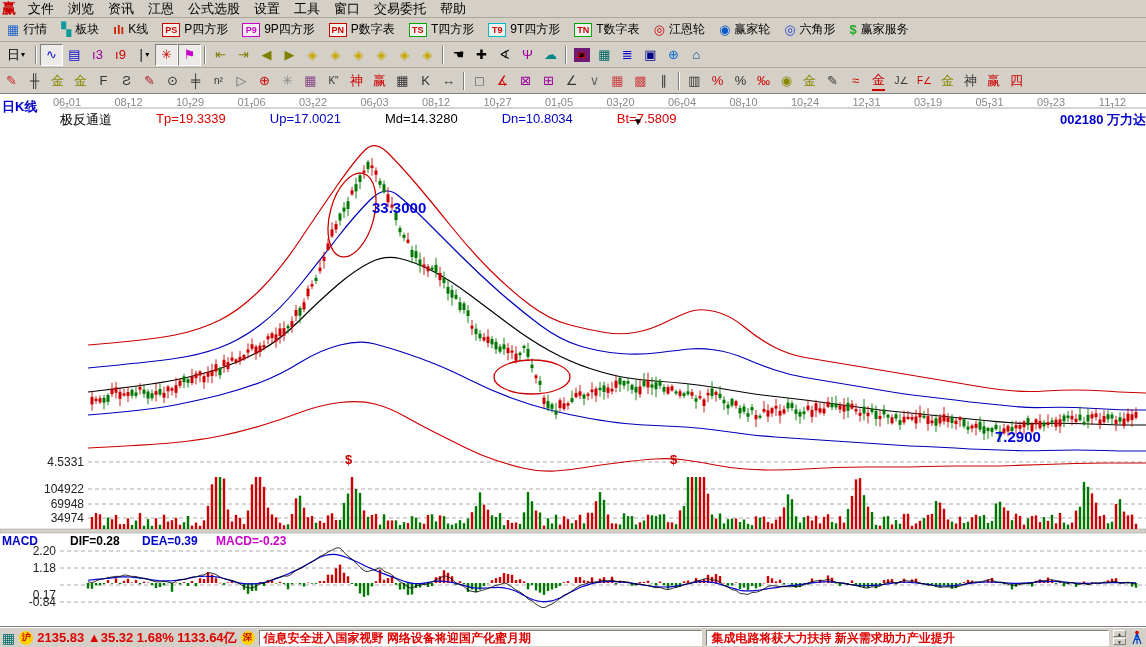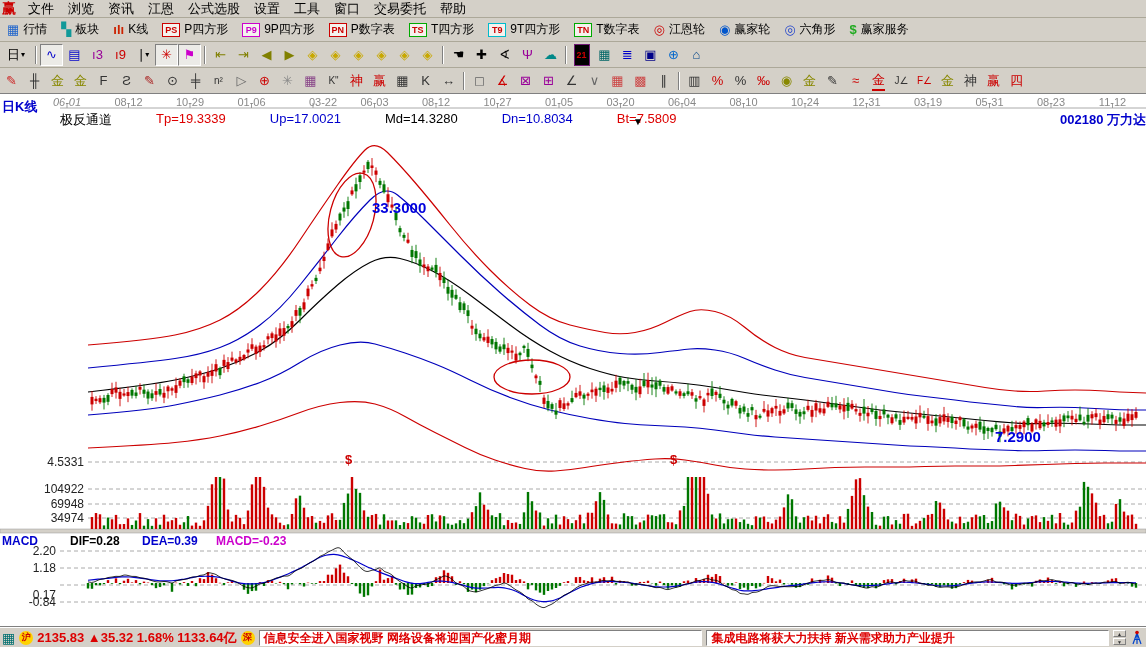--- a/index.html
+++ b/index.html
@@ -15,21 +15,21 @@
   .toolbar4 { height:26px; border-bottom:1px solid #808080; }
   .tb2-item { display:flex; align-items:center; gap:4px; padding:0 7px; white-space:nowrap; }
   .tb2-glyph { font-size:13px; font-weight:bold; }
   .b2badge { width:18px; height:14px; border:1px solid; display:inline-flex; align-items:center;
     justify-content:center; font-size:9px; font-weight:bold; background:#f4f2ee; }
   .tbtn { width:23px; height:22px; display:inline-flex; align-items:center; justify-content:center;
     font-size:13px; border:1px solid transparent; cursor:default; white-space:nowrap; }
   .tbtn.pressed { border-color:#808080 #fff #fff #808080; background:#ecebe7; }
   .tbtn .dd { font-size:8px; color:#000; margin-left:1px; }
   .vsep { width:0; height:18px; border-left:1px solid #808080; border-right:1px solid #fff; margin:0 3px; }
-  .calbox { width:16px; height:22px; border:1px solid #701a75; background:#000000; color:#cc0000;
+  .calbox { width:16px; height:14px; border:5px solid #701a75; background:#000000; color:#cc0000;
     font-size:9px; font-weight:bold; display:inline-flex; align-items:center; justify-content:center; }
   .chart-area { position:relative; width:1146px; height:532px; background:#fff; overflow:hidden; }
   #chart-svg { position:absolute; left:0; top:0; }
   .pane-label { position:absolute; left:2px; top:4px; color:#0000cc; font-weight:bold; font-size:13px; }
   .date-span { position:absolute; top:2px; color:#888; font-size:11px; transform:translateX(-50%); }
   .title-row { position:absolute; left:60px; top:17px; font-size:13px; display:flex; gap:44px; }
   .symbol { position:absolute; right:0px; top:17px; color:#0000cc; font-weight:bold; font-size:13px; white-space:nowrap; }
   .lscale { position:absolute; width:84px; text-align:right; font-size:12px; color:#222; }
   .macd-lbl { position:absolute; top:440px; font-size:12px; font-weight:bold; }
   .anno { position:absolute; font-weight:bold; }
@@ -1424,37 +1424,37 @@
       <rect x="1126.8" y="489" width="2.4" height="0.5536528326890333" fill="#007700"></rect>
       <rect x="1130.8" y="489" width="2.4" height="3.651469116977319" fill="#007700"></rect>
       <rect x="1134.8" y="489" width="2.4" height="4.703789543005712" fill="#007700"></rect>
       <path d="M88,486.2683825524468 Q92,485.81900135762504 94,485.5867326811609 Q96,485.35446400469675 98,485.20635383711056 Q100,485.0582436695243 102,484.8408588655609 Q104,484.62347406159745 106,484.47900860128595 Q108,484.3345431409745 110,484.09391751702225 Q112,483.85329189307 114,483.5483868301438 Q116,483.2434817672176 118,483.09697302500143 Q120,482.9504642827853 122,482.8973716530826 Q124,482.84427902337995 126,482.85748455687315 Q128,482.8706900903663 130,483.0239527584754 Q132,483.17721542658455 134,483.3948583189398 Q136,483.61250121129507 138,483.87879776436495 Q140,484.1450943174348 142,484.3577658665112 Q144,484.5704374155876 146,484.8949016664177 Q148,485.21936591724784 150,485.5905978730965 Q152,485.9618298289451 154,486.1492373604666 Q156,486.33664489198816 158,486.5121154805476 Q160,486.68758606910706 162,486.75752084092665 Q164,486.8274556127462 166,486.86774159290576 Q168,486.90802757306534 170,486.7875347598033 Q172,486.6670419465412 174,486.5103158827533 Q176,486.3535898189653 178,486.04294052584606 Q180,485.7322912327268 182,485.42671736831016 Q184,485.1211435038935 186,484.7138153382323 Q188,484.30648717257105 190,483.91782564710485 Q192,483.52916412163864 194,483.1049559658224 Q196,482.68074781000615 198,482.5250878587365 Q200,482.3694279074669 202,482.30743782290006 Q204,482.24544773833316 206,482.2643586714159 Q208,482.2832696044986 210,482.3418089024045 Q212,482.40034820031036 214,482.63467032394624 Q216,482.8689924475821 218,483.1783453866839 Q220,483.4876983257857 222,484.01298124952757 Q224,484.5382641732694 226,485.10730254595944 Q228,485.67634091864943 230,486.39341418905695 Q232,487.1104874594645 234,487.6918158383532 Q236,488.2731442172419 238,488.70068117461426 Q240,489.12821813198656 242,489.40766867900436 Q244,489.68711922602216 246,489.7903433257883 Q248,489.8935674255544 250,489.89597752094267 Q252,489.8983876163309 254,489.7966681805524 Q256,489.69494874477385 258,489.4914502555674 Q260,489.2879517663609 262,488.90957942225714 Q264,488.53120707815344 266,488.0672681473873 Q268,487.6033292166212 270,486.9629751701247 Q272,486.3226211236282 274,485.50722790929404 Q276,484.6918346949599 278,483.9091028981588 Q280,483.1263711013577 282,482.36467123952775 Q284,481.6029713776979 286,480.7001579181715 Q288,479.79734445864506 290,478.92785277420825 Q292,478.05836108977144 294,477.1361706067215 Q296,476.21398012367166 298,475.2153962487524 Q300,474.21681237383325 302,473.1913953938267 Q304,472.16597841382014 306,471.0787878692149 Q308,469.9915973246097 310,468.8043912360614 Q312,467.61718514751306 314,466.4472534621304 Q316,465.2773217767477 318,464.23991128409455 Q320,463.20250079144137 322,462.4640106671236 Q324,461.72552054280584 326,461.2316845338453 Q328,460.7378485248848 330,460.53810628300363 Q332,460.3383640411225 334,460.3884448201819 Q336,460.4385255992413 338,460.78928629457954 Q340,461.1400469899178 342,461.81533269706097 Q344,462.4906184042042 346,463.2628580231558 Q348,464.0350976421074 350,464.85787240962185 Q352,465.6806471771363 354,466.5720314616958 Q356,467.46341574625535 358,468.319178141789 Q360,469.17494053732264 362,470.27434449176883 Q364,471.373748446215 366,472.28353922582005 Q368,473.19333000542514 370,474.0433992607392 Q372,474.8934685160533 374,475.7868489846235 Q376,476.6802294531936 378,477.529600263538 Q380,478.3789710738823 382,479.13834375390695 Q384,479.89771643393163 386,480.63083762291 Q388,481.3639588118884 390,482.12955311820565 Q392,482.89514742452286 394,483.5983942573199 Q396,484.3016410901169 398,485.00324160288875 Q400,485.7048421156606 402,486.49390048397504 Q404,487.2829588522894 406,487.8596897625583 Q408,488.4364206728271 410,488.867174073478 Q412,489.29792747412887 414,489.5154154068706 Q416,489.7329033396123 418,489.7077490190045 Q420,489.68259469839666 422,489.4006239866669 Q424,489.11865327493723 426,488.7859267177908 Q428,488.45320016064437 430,488.0893992638047 Q432,487.72559836696496 434,487.4789650583358 Q436,487.2323317497066 438,487.18977058168616 Q440,487.14720941366573 442,487.1931826248765 Q444,487.23915583608726 446,487.52489284263413 Q448,487.810629849181 450,488.13667813774305 Q452,488.46272642630515 454,488.91683899326756 Q456,489.3709515602299 458,489.89336187315706 Q460,490.4157721860842 462,490.9366873240832 Q464,491.45760246208215 466,492.05136784044174 Q468,492.64513321880133 470,493.1105606807 Q472,493.5759881425987 474,493.8516350007418 Q476,494.12728185888494 478,494.203315297582 Q480,494.27934873627896 482,494.1855099560637 Q484,494.0916711758484 486,494.00037663014547 Q488,493.90908208444256 490,493.75426097209703 Q492,493.5994398597515 494,493.5343112913497 Q496,493.46918272294783 498,493.45878495095354 Q500,493.44838717895925 502,493.62200635332954 Q504,493.7956255276998 506,494.2344903571136 Q508,494.67335518652743 510,495.21370720953655 Q512,495.7540592325456 514,496.5460380649928 Q516,497.33801689743996 518,498.31985790892077 Q520,499.30169892040163 522,500.35673566049695 Q524,501.41177240059227 526,502.4678254095894 Q528,503.5238784185865 530,504.4272470571326 Q532,505.3306156956788 534,505.9803084789803 Q536,506.63000126228184 538,507.00911150895286 Q540,507.3882217556238 542,507.5268612580769 Q544,507.66550076052994 546,507.6135093106916 Q548,507.56151786085326 550,507.1764746710206 Q552,506.791431481188 554,506.2216032382214 Q556,505.65177499525475 558,504.79442125739473 Q560,503.9370675195347 562,502.918989174068 Q564,501.90091082860124 566,500.7633763298844 Q568,499.6258418311676 570,498.5420060741179 Q572,497.45817031706827 574,496.4671623036266 Q576,495.4761542901849 578,494.55939886949284 Q580,493.6426434488008 582,492.8089533132134 Q584,491.975263177626 586,491.36063163781705 Q588,490.7460000980081 590,490.10593448796055 Q592,489.46586887791295 594,489.04181671436083 Q596,488.6177645508087 598,488.3187896475647 Q600,488.01981474432074 602,487.8616434895631 Q604,487.7034722348055 606,487.5848675448335 Q608,487.4662628548615 610,487.50521360396436 Q612,487.54416435306723 614,487.65152998756275 Q616,487.75889562205833 618,487.8229368292472 Q620,487.8869780364361 622,488.05996167158537 Q624,488.2329453067346 626,488.47380793853245 Q628,488.7146705703302 630,488.94980871663853 Q632,489.18494686294684 634,489.5626899862831 Q636,489.94043310961933 638,490.19501521492543 Q640,490.4495973202315 642,490.7953955852172 Q644,491.14119385020297 646,491.4975018688223 Q648,491.8538098874417 650,492.1614764129573 Q652,492.469142938473 654,492.6200183296745 Q656,492.7708937208761 658,492.87985866963857 Q660,492.9888236184011 662,493.0098470831459 Q664,493.0308705478907 666,492.9748671144247 Q668,492.91886368095874 670,492.80774532583627 Q672,492.6966269707138 674,492.41510151760144 Q676,492.13357606448915 678,491.80493745410985 Q680,491.47629884373055 682,491.0998948183926 Q684,490.72349079305474 686,490.242828625847 Q688,489.7621664586393 690,489.3218446647579 Q692,488.88152287087655 694,488.50045519715 Q696,488.11938752342354 698,487.88094643435693 Q700,487.6425053452904 702,487.59584538936616 Q704,487.54918543344195 706,487.6694307476282 Q708,487.7896760618145 710,488.07646355949566 Q712,488.3632510571769 714,488.6889468828837 Q716,489.01464270859054 718,489.6271123219169 Q720,490.2395819352432 722,490.827762719131 Q724,491.4159435030187 726,492.1384391137598 Q728,492.8609347245008 730,493.4941195711043 Q732,494.12730441770776 734,494.6815056612095 Q736,495.23570690471115 738,495.7378132055203 Q740,496.2399195063295 742,496.55096649252107 Q744,496.86201347871264 746,496.8917669383866 Q748,496.92152039806047 750,496.85411426456585 Q752,496.7867081310713 754,496.60831259498093 Q756,496.4299170588905 758,496.26877116913147 Q760,496.1076252793724 762,495.7772878711423 Q764,495.4469504629121 766,495.1333013912042 Q768,494.81965231949636 770,494.4508286557415 Q772,494.0820049919866 774,493.8132377159415 Q776,493.54447043989643 778,493.28375801453086 Q780,493.0230455891653 782,492.73028048927137 Q784,492.43751538937744 786,492.17487281163534 Q788,491.91223023389324 790,491.69986262574344 Q792,491.4874950175936 794,491.28631691282453 Q796,491.08513880805543 798,490.8213208428839 Q800,490.5575028777123 802,490.2858141427521 Q804,490.0141254077919 806,489.68174491114905 Q808,489.3493644145063 810,489.0679017861797 Q812,488.78643915785307 814,488.5984128860926 Q816,488.41038661433214 818,488.26674736816096 Q820,488.1231081219898 822,487.94291302748024 Q824,487.7627179329707 826,487.7608409725468 Q828,487.758964012123 830,487.83060955049643 Q832,487.9022550888698 834,488.0835642394356 Q836,488.26487339000136 838,488.51309270435434 Q840,488.7613120187074 842,489.098785286837 Q844,489.4362585549666 846,489.79270909697834 Q848,490.14915963899006 850,490.47033462822435 Q852,490.7915096174587 854,491.1106534180316 Q856,491.4297972186045 858,491.5728855756196 Q860,491.7159739326347 862,491.7459461336786 Q864,491.7759183347225 866,491.75862256031144 Q868,491.74132678590036 870,491.60462856507775 Q872,491.46793034425514 874,491.40760929411783 Q876,491.3472882439806 878,491.20366158549757 Q880,491.0600349270146 882,490.76292506412346 Q884,490.4658152012324 886,490.1756149852479 Q888,489.88541476926343 890,489.5487998944453 Q892,489.2121850196272 894,488.9748177282851 Q896,488.73745043694294 898,488.55432795309883 Q900,488.37120546925473 902,488.26969463564456 Q904,488.1681838020344 906,488.2466830921105 Q908,488.3251823821867 910,488.4322758289562 Q912,488.53936927572573 914,488.7663786151023 Q916,488.9933879544789 918,489.18012499477373 Q920,489.36686203506855 922,489.57476342781024 Q924,489.7826648205519 926,490.0979751898484 Q928,490.4132855591449 930,490.6885614023968 Q932,490.96383724564856 934,491.2315586900169 Q936,491.4992801343853 938,491.72773292254317 Q940,491.95618571070105 942,491.9966345795176 Q944,492.03708344833416 946,492.0100596100092 Q948,491.98303577168423 950,491.83118656196376 Q952,491.6793373522433 954,491.5525407268242 Q956,491.42574410140514 958,491.2203074940227 Q960,491.01487088664015 962,490.7235504906286 Q964,490.43223009461707 966,490.1040740303018 Q968,489.7759179659865 970,489.442083458196 Q972,489.10824895040554 974,488.88620251823556 Q976,488.66415608606553 978,488.43942888622934 Q980,488.21470168639314 982,488.0474634156986 Q984,487.88022514500403 986,487.8713422546333 Q988,487.8624593642625 990,487.977753904191 Q992,488.0930484441194 994,488.2147936327891 Q996,488.3365388214588 998,488.46625424352555 Q1000,488.59596966559235 1002,488.635538272966 Q1004,488.6751068803397 1006,488.7853723521937 Q1008,488.8956378240477 1010,489.05636495487255 Q1012,489.2170920856974 1014,489.3265357247808 Q1016,489.43597936386413 1018,489.33727066855545 Q1020,489.2385619732467 1022,489.19222902193326 Q1024,489.14589607061976 1026,489.0393608385526 Q1028,488.93282560648555 1030,488.7080679826777 Q1032,488.4833103588698 1034,488.276716633649 Q1036,488.0701229084283 1038,487.8858952565288 Q1040,487.7016676046293 1042,487.60273110334845 Q1044,487.50379460206767 1046,487.5352571050891 Q1048,487.56671960811053 1050,487.5012535610998 Q1052,487.43578751408916 1054,487.47966126171366 Q1056,487.5235350093381 1058,487.6278602615676 Q1060,487.7321855137971 1062,487.8650188439949 Q1064,487.99785217419264 1066,488.1833896006542 Q1068,488.3689270271157 1070,488.52822329967535 Q1072,488.687519572235 1074,488.8514400046996 Q1076,489.01536043716425 1078,489.1434505009685 Q1080,489.2715405647728 1082,489.3171014405787 Q1084,489.3626623163846 1086,489.3537067813629 Q1088,489.3447512463412 1090,489.25624409628574 Q1092,489.1677369462302 1094,489.1315196970163 Q1096,489.0953024478024 1098,489.05842439683954 Q1100,489.02154634587663 1102,488.9644379192407 Q1104,488.9073294926048 1106,488.84858063436656 Q1108,488.7898317761283 1110,488.710626275281 Q1112,488.6314207744337 1114,488.650735700832 Q1116,488.67005062723024 1118,488.6578654388593 Q1120,488.6456802504883 1122,488.58807678426103 Q1124,488.5304733180337 1126,488.5731306525361 Q1128,488.6157879870385 1130,488.63369650917923 Q1132,488.65160503132 1134,488.73193093673103 L1136,488.81225684214206" stroke="#0000cc" fill="none" stroke-width="1.2"></path>
       <path d="M88,487.87643322348595 Q92,488.9321576478806 94,488.03317332606423 Q96,487.13418900424784 98,486.17562250115657 Q100,485.21705599806523 102,485.14129392599517 Q104,485.0655318539251 106,484.22522972050035 Q108,483.38492758707565 110,483.2538208878853 Q112,483.12271418869494 114,482.61270836144683 Q116,482.1027025341988 118,482.39559176117183 Q120,482.6884809881449 122,481.6995142892003 Q124,480.7105475902557 126,481.0778907625005 Q128,481.4452339347452 130,482.0139517156407 Q132,482.58266949653625 134,482.40345788002014 Q136,482.224246263504 138,483.0676214694977 Q140,483.91099667549133 142,483.98000741004944 Q144,484.04901814460754 146,484.70253586769104 Q148,485.35605359077454 150,486.0563799381256 Q152,486.7567062854767 154,487.3337820529938 Q156,487.91085782051084 158,487.93604226112365 Q160,487.96122670173645 162,487.6642408847809 Q164,487.36725506782534 166,487.60800808817146 Q168,487.84876110851764 170,488.7305490359664 Q172,489.61233696341515 174,488.1589860767126 Q176,486.70563519001007 178,486.39511720091105 Q180,486.084599211812 182,485.7670804336667 Q184,485.4495616555214 186,485.1924356818199 Q188,484.93530970811844 190,483.8202607035637 Q192,482.70521169900894 194,483.0069722905755 Q196,483.30873288214207 198,482.19265312701464 Q200,481.0765733718872 202,481.15758752822876 Q204,481.2386016845703 206,479.82231855392456 Q208,478.4060354232788 210,478.85212148576977 Q212,479.2982075482607 214,479.7889825418591 Q216,480.27975753545763 218,481.78043689876796 Q220,483.2811162620783 222,484.00096680670976 Q224,484.7208173513412 226,485.29320976734164 Q228,485.865602183342 230,486.0443882226944 Q232,486.2231742620468 234,487.0417363405228 Q236,487.8602984189987 238,488.98739798069 Q240,490.1144975423813 242,491.3736476182938 Q244,492.63279769420626 246,493.19512178897855 Q248,493.7574458837509 250,493.96954662799834 Q252,494.1816473722458 254,493.13453962802885 Q256,492.087431883812 258,490.8865012407303 Q260,489.6855705976486 262,489.5572994470596 Q264,489.4290282964706 266,488.21038792133334 Q268,486.991747546196 270,486.4551859140396 Q272,485.91862428188324 274,484.9519854784012 Q276,483.9853466749191 278,483.68433916568756 Q280,483.383331656456 282,482.58681881427765 Q284,481.7903059720993 286,482.10822359472513 Q288,482.42614121735096 290,481.04789903908966 Q292,479.6696568608284 294,477.95632675886156 Q296,476.24299665689466 298,475.5551645055413 Q300,474.86733235418797 302,473.89775299578906 Q304,472.92817363739016 306,471.24765291213987 Q308,469.56713218688964 310,468.715031337738 Q312,467.8629304885864 314,466.74668207168577 Q316,465.6304336547852 318,463.823467540741 Q320,462.0165014266968 322,461.4203297615051 Q324,460.82415809631345 326,459.3481360435486 Q328,457.8721139907837 330,457.08986063003545 Q332,456.30760726928713 334,455.11938352584843 Q336,453.9311597824097 338,453.675562800467 Q340,453.41996581852436 342,456.0202577188611 Q344,458.62054961919785 346,460.34216552972794 Q348,462.063781440258 350,463.6182921528816 Q352,465.1728028655052 354,467.06875524669886 Q356,468.9647076278925 358,471.15593829005957 Q360,473.34716895222664 362,475.10997796803713 Q364,476.8727869838476 366,477.3431083485484 Q368,477.8134297132492 370,476.89329429467523 Q372,475.9731588761012 374,475.9456102028489 Q376,475.9180615295966 378,474.33799700687325 Q380,472.75793248414993 382,475.1823926502451 Q384,477.6068528163402 386,478.12139979342464 Q388,478.63594677050907 390,479.7006259138385 Q392,480.765305057168 394,482.7962391156083 Q396,484.8271731740485 398,486.2390193147585 Q400,487.6508654554685 402,488.85211668411887 Q404,490.0533679127693 406,491.5274105270704 Q408,493.0014531413714 410,493.8289787968 Q412,494.65650445222855 414,493.0505468249321 Q416,491.44458919763565 418,491.398931004107 Q420,491.35327281057835 422,490.7352446988225 Q424,490.11721658706665 426,490.20607471466064 Q428,490.29493284225464 430,489.2037272135417 Q432,488.1125215848287 434,486.8312805811564 Q436,485.55003957748414 438,484.9119088490804 Q440,484.2737781206767 442,482.86064395904543 Q444,481.44750979741417 446,482.0904467264811 Q448,482.7333836555481 450,483.8656085332235 Q452,484.99783341089886 454,487.11420253664255 Q456,489.23057166238624 458,489.8694075817863 Q460,490.50824350118637 462,491.436463479201 Q464,492.3646834572156 466,494.38405709415673 Q468,496.40343073109784 470,496.9357129608591 Q472,497.4679951906204 474,497.7854966243108 Q476,498.1029980580012 478,497.5730322599411 Q480,497.043066461881 482,496.38848880926764 Q484,495.73391115665436 486,495.1221296389898 Q488,494.5103481213252 490,493.7415679693222 Q492,492.9727878173192 494,492.0174260536829 Q496,491.0620642900467 498,490.9826858018836 Q500,490.9033073137204 502,489.67354882508516 Q504,488.4437903364499 506,489.39999689410126 Q508,490.35620345175266 510,491.6767848556241 Q512,492.99736625949544 514,494.51626647263765 Q516,496.03516668577987 518,496.9547068799535 Q520,497.8742470741272 522,499.368467686077 Q524,500.86268829802674 526,503.12581285089254 Q528,505.38893740375835 530,505.8935150156418 Q532,506.39809262752533 534,508.3972073793411 Q536,510.3963221311569 538,511.5294443368912 Q540,512.6625665426254 542,513.3883410692215 Q544,514.1141155958176 546,512.8955360651016 Q548,511.6769565343857 550,510.9536350170771 Q552,510.23031349976856 554,508.7604604959488 Q556,507.290607492129 558,505.83309980233514 Q560,504.3755921125412 562,502.64995412031806 Q564,500.924316128095 566,500.3215962648392 Q568,499.7188764015834 570,498.31843181451165 Q572,496.9179872274399 574,495.3899292548498 Q576,493.86187128225964 578,492.6982055902481 Q580,491.5345398982366 582,490.8996914202968 Q584,490.26484294235706 586,489.67659978320205 Q588,489.088356624047 590,488.4604632516702 Q592,487.83256987929343 594,488.1303535416722 Q596,488.42813720405104 598,487.7750627204776 Q600,487.12198823690414 602,486.57819868326186 Q604,486.0344091296196 606,486.7184156909585 Q608,487.4024222522974 610,486.5199276164174 Q612,485.6374329805374 614,486.613136304915 Q616,487.58883962929247 618,487.4366315200925 Q620,487.2844234108925 622,487.6695978522301 Q624,488.0547722935677 626,487.8551560282707 Q628,487.6555397629738 630,488.8004064336419 Q632,489.94527310431005 634,490.06994347125294 Q636,490.1946138381958 638,490.0158288002014 Q640,489.83704376220703 642,490.382335986197 Q644,490.927628210187 646,491.13050761967895 Q648,491.333387029171 650,491.95442425012584 Q652,492.57546147108076 654,493.26162158250804 Q656,493.9477816939354 658,493.56871381998064 Q660,493.18964594602585 662,494.0408155933022 Q664,494.89198524057866 666,495.3927669718862 Q668,495.8935487031937 670,495.15887601375584 Q672,494.42420332431794 674,493.84436751753094 Q676,493.2645317107439 678,492.92818721085786 Q680,492.59184271097183 682,491.4457013487816 Q684,490.29955998659136 686,489.9975563302636 Q688,489.6955526739359 690,489.2921679452062 Q692,488.88878321647644 694,487.63534235954285 Q696,486.38190150260925 698,486.54981688410044 Q700,486.7177322655916 702,485.8132448270917 Q704,484.90875738859177 706,484.61308747529984 Q708,484.3174175620079 710,485.26194339990616 Q712,486.2064692378044 714,486.1235918700695 Q716,486.0407145023346 718,487.02977112680674 Q720,488.0188277512789 722,489.7920757159591 Q724,491.56532368063927 726,492.25514028966427 Q728,492.94495689868927 730,494.4749172608058 Q732,496.00487762292227 734,496.0294845024745 Q736,496.0540913820267 738,497.9551621889075 Q740,499.8562329957883 742,499.7569712534547 Q744,499.65770951112114 746,500.230685168008 Q748,500.8036608248949 750,499.52557250609004 Q752,498.2474841872851 754,498.3231903910637 Q756,498.39889659484226 758,497.74297485748923 Q760,497.08705312013626 762,495.9744572838148 Q764,494.86186144749325 766,493.5408806204796 Q768,492.2198997934659 770,491.84096087763703 Q772,491.4620219618082 774,491.771098895371 Q776,492.0801758289337 778,492.2945288181305 Q780,492.50888180732727 782,492.548845911026 Q784,492.58881001472474 786,492.6731199741364 Q788,492.757429933548 790,492.7234850779176 Q792,492.6895402222872 794,492.5120721682906 Q796,492.33460411429405 798,492.49891367554665 Q800,492.66322323679924 802,491.65472207963467 Q804,490.6462209224701 806,489.8649728298187 Q808,489.08372473716736 810,488.31576857566836 Q812,487.5478124141693 814,487.29195803552864 Q816,487.03610365688803 818,486.6561421260238 Q820,486.27618059515953 822,486.40395511668174 Q824,486.53172963820396 826,485.9040843633935 Q828,485.276439088583 830,485.9208455994725 Q832,486.56525211036205 834,487.5591071769595 Q836,488.552962243557 838,488.86375147104263 Q840,489.1745406985283 842,488.9367359280586 Q844,488.69893115758896 846,489.65192947536707 Q848,490.6049277931452 850,490.63242718726394 Q852,490.65992658138276 854,491.09827015399935 Q856,491.5366137266159 858,492.0167711496353 Q860,492.4969285726547 862,493.09876053333284 Q864,493.70059249401095 866,494.03711702823637 Q868,494.37364156246184 870,493.35796520709994 Q872,492.342288851738 874,492.9643522873521 Q876,493.5864157229662 878,492.64366091042757 Q880,491.70090609788895 882,490.7674176096916 Q884,489.8339291214943 886,489.07617662101984 Q888,488.3184241205454 890,487.95799552779647 Q892,487.5975669350475 894,488.465215206705 Q896,489.3328634783626 898,488.8548453591764 Q900,488.37682723999023 902,487.16866941452025 Q904,485.96051158905027 906,486.6383496657014 Q908,487.3161877423525 910,487.14215102940796 Q912,486.96811431646347 914,487.0441613793373 Q916,487.12020844221115 918,488.3389647603035 Q920,489.55772107839584 922,489.5126944184303 Q924,489.4676677584648 926,490.5142906308174 Q928,491.56091350317 930,491.11769672632215 Q932,490.67447994947435 934,491.6331261754036 Q936,492.59177240133283 938,493.01642538309096 Q940,493.4410783648491 942,493.1958681225777 Q944,492.95065788030627 946,492.9239987969398 Q948,492.89733971357344 950,493.1347980037332 Q952,493.37225629389286 954,493.11512119323015 Q956,492.85798609256744 958,492.50207793712616 Q960,492.1461697816849 962,491.2968829870224 Q964,490.4475961923599 966,489.6603697538376 Q968,488.87314331531525 970,488.54668710231783 Q972,488.22023088932036 974,488.05259253978727 Q976,487.88495419025423 978,487.9785606145859 Q980,488.07216703891754 982,487.5520983457565 Q984,487.0320296525955 986,486.3816270589829 Q988,485.7312244653702 990,485.6421025037765 Q992,485.5529805421829 994,487.0201076641679 Q996,488.48723478615284 998,488.2006112411618 Q1000,487.9139876961708 1002,488.1904577612877 Q1004,488.46692782640457 1006,489.3595502153039 Q1008,490.2521726042032 1010,490.830897898972 Q1012,491.40962319374086 1014,491.1541241168976 Q1016,490.8986250400543 1018,490.8186592578888 Q1020,490.73869347572327 1022,489.8406849384308 Q1024,488.9426764011383 1026,489.2002732172608 Q1028,489.45787003338336 1030,489.3625456884503 Q1032,489.2672213435173 1034,488.61398097276685 Q1036,487.9607406020165 1038,487.13819204568864 Q1040,486.3156434893608 1042,486.6051531283185 Q1044,486.89466276727615 1046,486.5089077441022 Q1048,486.1231527209282 1050,485.71532880067826 Q1052,485.3075048804283 1054,486.08603305965664 Q1056,486.8645612388849 1058,486.855088968575 Q1060,486.8456166982651 1062,487.7038535729051 Q1064,488.5620904475451 1066,489.0984709575772 Q1068,489.6348514676094 1070,488.82623423337935 Q1072,488.0176169991493 1074,489.1250303952023 Q1076,490.2324437912554 1078,490.2441699711606 Q1080,490.2558961510658 1082,489.74693645238875 Q1084,489.2379767537117 1086,490.107231451571 Q1088,490.9764861494303 1090,490.3020784333348 Q1092,489.62767071723937 1094,489.2707125559449 Q1096,488.9137543946505 1098,489.2981485186145 Q1100,489.6825426425785 1102,488.7652493042871 Q1104,487.84795596599577 1106,488.1065123215318 Q1108,488.36506867706777 1110,488.0263814217278 Q1112,487.6876941663878 1114,487.4542658414159 Q1116,487.2208375164441 1118,488.32098209325756 Q1120,489.42112667007103 1122,489.2103187175734 Q1124,488.9995107650757 1126,488.4725063187735 Q1128,487.9455018724714 1130,488.5897335016302 Q1132,489.23396513078893 1134,489.6432821143951 L1136,490.0525990980012" stroke="#000000" fill="none" stroke-width="0.8"></path>
       <ellipse cx="352" cy="121" rx="22" ry="43" transform="rotate(15 352 121)" stroke="#cc0000" fill="none" stroke-width="1.3"></ellipse>
       <ellipse cx="532" cy="283" rx="38" ry="17" stroke="#cc0000" fill="none" stroke-width="1.3"></ellipse>
     </svg>
   <div class="pane-label">日K线</div>
   <div id="dates-row">
-      <span class="date-span" style="left: 67px; font-style: italic;">06-01</span>
+      <span class="date-span" style="left: 67px;">06-01</span>
       <span class="date-span" style="left: 128.5px;">08-12</span>
       <span class="date-span" style="left: 190px;">10-29</span>
       <span class="date-span" style="left: 251.5px;">01-06</span>
-      <span class="date-span" style="left: 323px;">03-22</span>
+      <span class="date-span" style="left: 313px;">03-22</span>
       <span class="date-span" style="left: 374.5px;">06-03</span>
       <span class="date-span" style="left: 436px;">08-12</span>
       <span class="date-span" style="left: 497.5px;">10-27</span>
       <span class="date-span" style="left: 559px;">01-05</span>
       <span class="date-span" style="left: 620.5px;">03-20</span>
       <span class="date-span" style="left: 682px;">06-04</span>
       <span class="date-span" style="left: 743.5px;">08-10</span>
       <span class="date-span" style="left: 805px;">10-24</span>
       <span class="date-span" style="left: 866.5px;">12-31</span>
       <span class="date-span" style="left: 928px;">03-19</span>
       <span class="date-span" style="left: 989.5px;">05-31</span>
-      <span class="date-span" style="left: 1051px;">08-23</span>
+      <span class="date-span" style="left: 1051px;">09-23</span>
       <span class="date-span" style="left: 1112.5px;">11-12</span>
     </div>
   <div class="title-row">
     <span style="color:#000">极反通道</span>
     <span style="color:#dd0000">Tp=19.3339</span>
     <span style="color:#0000cc">Up=17.0021</span>
     <span style="color:#000">Md=14.3280</span>
     <span style="color:#0000cc">Dn=10.8034</span>
     <span style="color:#dd0000">Bt=7.5809</span>
   </div>

